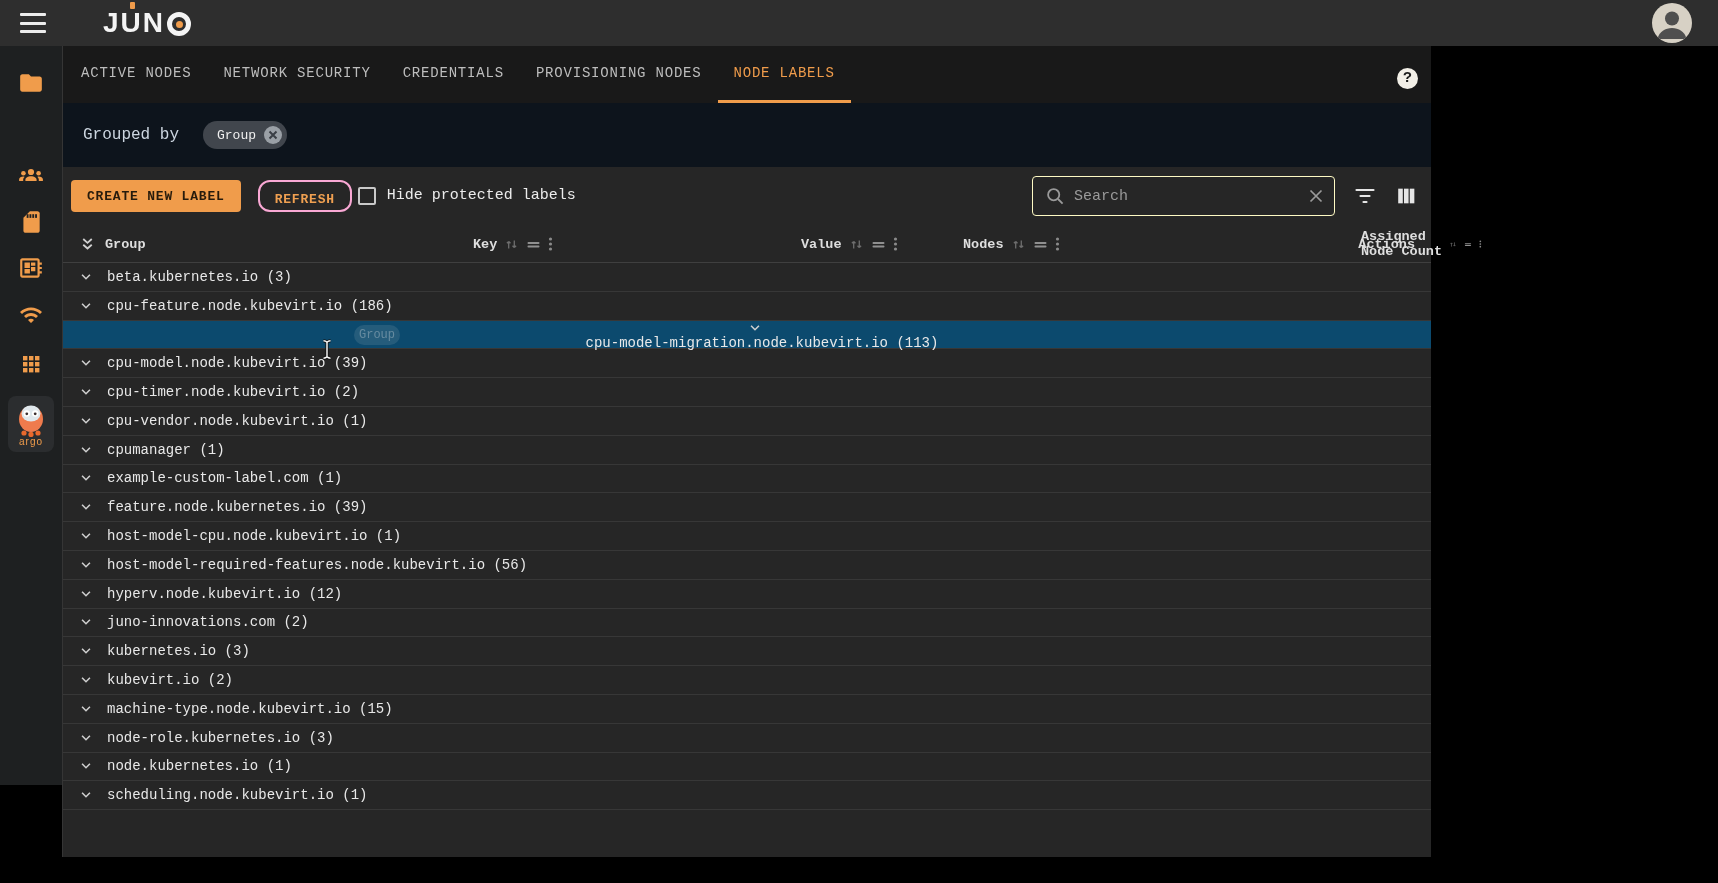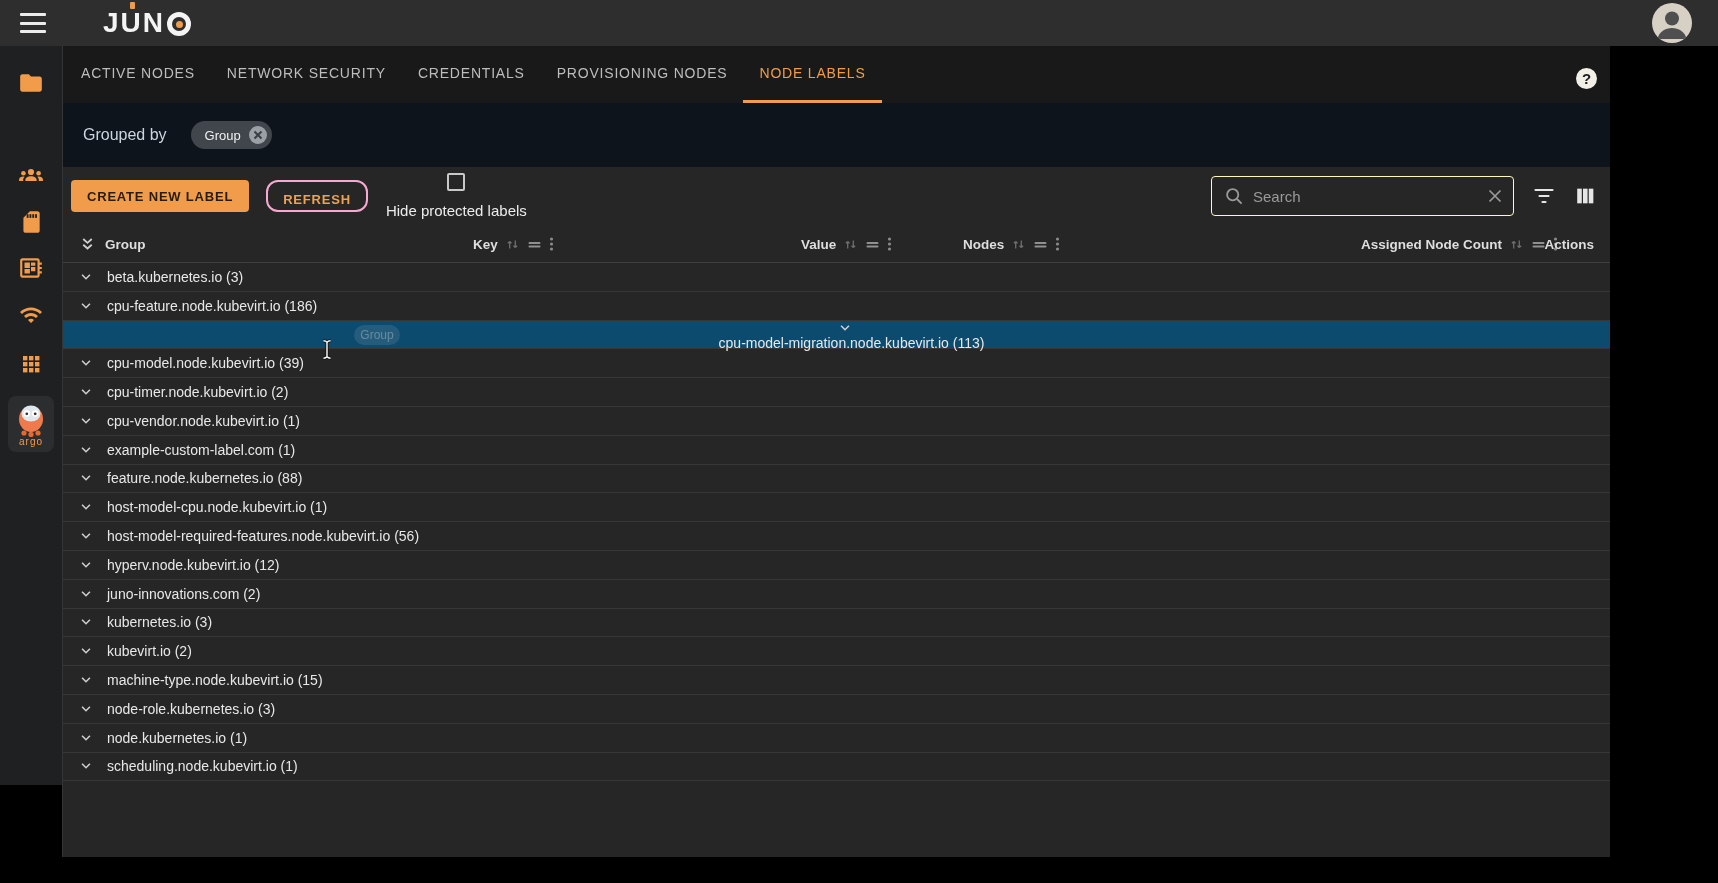--- a/index.html
+++ b/index.html
@@ -30,22 +30,22 @@
              background: #1e2021; z-index: 4; }
   .side-item { position: absolute; left: 0; width: 62px; height: 28px;
                display: flex; align-items: center; justify-content: center; cursor: pointer; }
   .side-item svg { display: block; }
   .side-argo { position: absolute; left: 8px; top: 350px; width: 46px; height: 56px;
                background: #2b2d2f; border-radius: 8px; display: flex; flex-direction: column;
                align-items: center; justify-content: center; cursor: pointer; }
   .side-argo .argo-label { color: #f09c4b; font-size: 10px; margin-top: -2px; letter-spacing: 1px; }
 
   
-  .main { position: absolute; left: 62px; top: 46px; width: 1548px; height: 811px;
-          background: #262626; border-left: 1px solid #353535; }
+  .main { position: absolute; left: 62px; top: 46px; width: 1369px; height: 811px;
+          background: #262626; border-left: 1px solid #353535; font-family: Liberation Mono, monospace; }
 
   
   .tabbar { position: relative; height: 57px; background: #191919;
             display: flex; align-items: stretch; padding-left: 2px; }
   .tab { display: flex; align-items: center; padding: 0 16px; font-size: 14px;
          letter-spacing: 0.8px; color: #bdbdbd; font-weight: 500; cursor: pointer;
          border-bottom: 3px solid transparent; }
   .tab.active { color: #f09c4b; border-bottom-color: #f09c4b; }
   .help { position: absolute; right: 13px; top: 22px; width: 21px; height: 21px;
           border-radius: 50%; background: #f2efe7; color: #1b1b1b; font-weight: 700;
@@ -62,21 +62,21 @@
                   display: flex; align-items: center; justify-content: center; cursor: pointer; }
 
   
   .toolbar { position: relative; height: 58px; display: flex; align-items: center; padding-left: 8px; }
   .btn-primary { height: 32px; padding: 0 16px; border: none; border-radius: 4px;
                  background: #f09c4b; color: #271b0c; font-family: inherit; font-size: 13px;
                  font-weight: 700; letter-spacing: 0.8px; cursor: pointer; }
   .btn-outline { height: 32px; padding: 10px 15px; margin-left: 17px; background: transparent;
                  border: 2px solid #f9a8d4; border-radius: 12px; color: #f0a051;
                  font-family: inherit; font-size: 13px; font-weight: 700; letter-spacing: 0.8px; cursor: pointer; }
-  .cbx-wrap { display: flex; align-items: center; margin-left: 18px; gap: 11px; cursor: pointer; flex-direction: column; }
+  .cbx-wrap { display: flex; align-items: flex-start; margin-left: 6px; gap: 11px; cursor: pointer; }
   .cbx { width: 18px; height: 18px; border: 2px solid #c9c9c9; border-radius: 2px; background: transparent; }
   .cbx-label { color: #ececec; font-size: 15px; }
   .tb-right { position: absolute; right: 14px; top: 0; height: 58px; display: flex;
               align-items: center; gap: 18px; }
   .search { width: 303px; height: 40px; border: 1px solid #fef9c3; border-radius: 4px;
             display: flex; align-items: center; padding: 0 10px 0 12px; gap: 9px; }
   .search input { flex: 1; background: transparent; border: none; outline: none;
                   color: #e0e0e0; font-size: 15px; font-family: inherit; }
   .search input::placeholder { color: #9a9a9a; }
   .icon-btn { display: flex; align-items: center; justify-content: center; cursor: pointer; }
@@ -393,27 +393,33 @@
         <div class="grow">
     <svg width="14" height="14" viewBox="0 0 16 16">
       <path d="M3.5 5.5 8 10l4.5-4.5" stroke="#cfcfcf" stroke-width="1.8" fill="none"></path>
     </svg>
     <span class="row-label">cpu-vendor.node.kubevirt.io (1)</span>
   </div>
         <div class="grow">
     <svg width="14" height="14" viewBox="0 0 16 16">
       <path d="M3.5 5.5 8 10l4.5-4.5" stroke="#cfcfcf" stroke-width="1.8" fill="none"></path>
     </svg>
+    <span class="row-label">cpumanager (1)</span>
+  </div>
+        <div class="grow">
+    <svg width="14" height="14" viewBox="0 0 16 16">
+      <path d="M3.5 5.5 8 10l4.5-4.5" stroke="#cfcfcf" stroke-width="1.8" fill="none"></path>
+    </svg>
     <span class="row-label">example-custom-label.com (1)</span>
   </div>
         <div class="grow">
     <svg width="14" height="14" viewBox="0 0 16 16">
       <path d="M3.5 5.5 8 10l4.5-4.5" stroke="#cfcfcf" stroke-width="1.8" fill="none"></path>
     </svg>
-    <span class="row-label">feature.node.kubernetes.io (88)</span>
+    <span class="row-label">feature.node.kubernetes.io (39)</span>
   </div>
         <div class="grow">
     <svg width="14" height="14" viewBox="0 0 16 16">
       <path d="M3.5 5.5 8 10l4.5-4.5" stroke="#cfcfcf" stroke-width="1.8" fill="none"></path>
     </svg>
     <span class="row-label">host-model-cpu.node.kubevirt.io (1)</span>
   </div>
         <div class="grow">
     <svg width="14" height="14" viewBox="0 0 16 16">
       <path d="M3.5 5.5 8 10l4.5-4.5" stroke="#cfcfcf" stroke-width="1.8" fill="none"></path>

